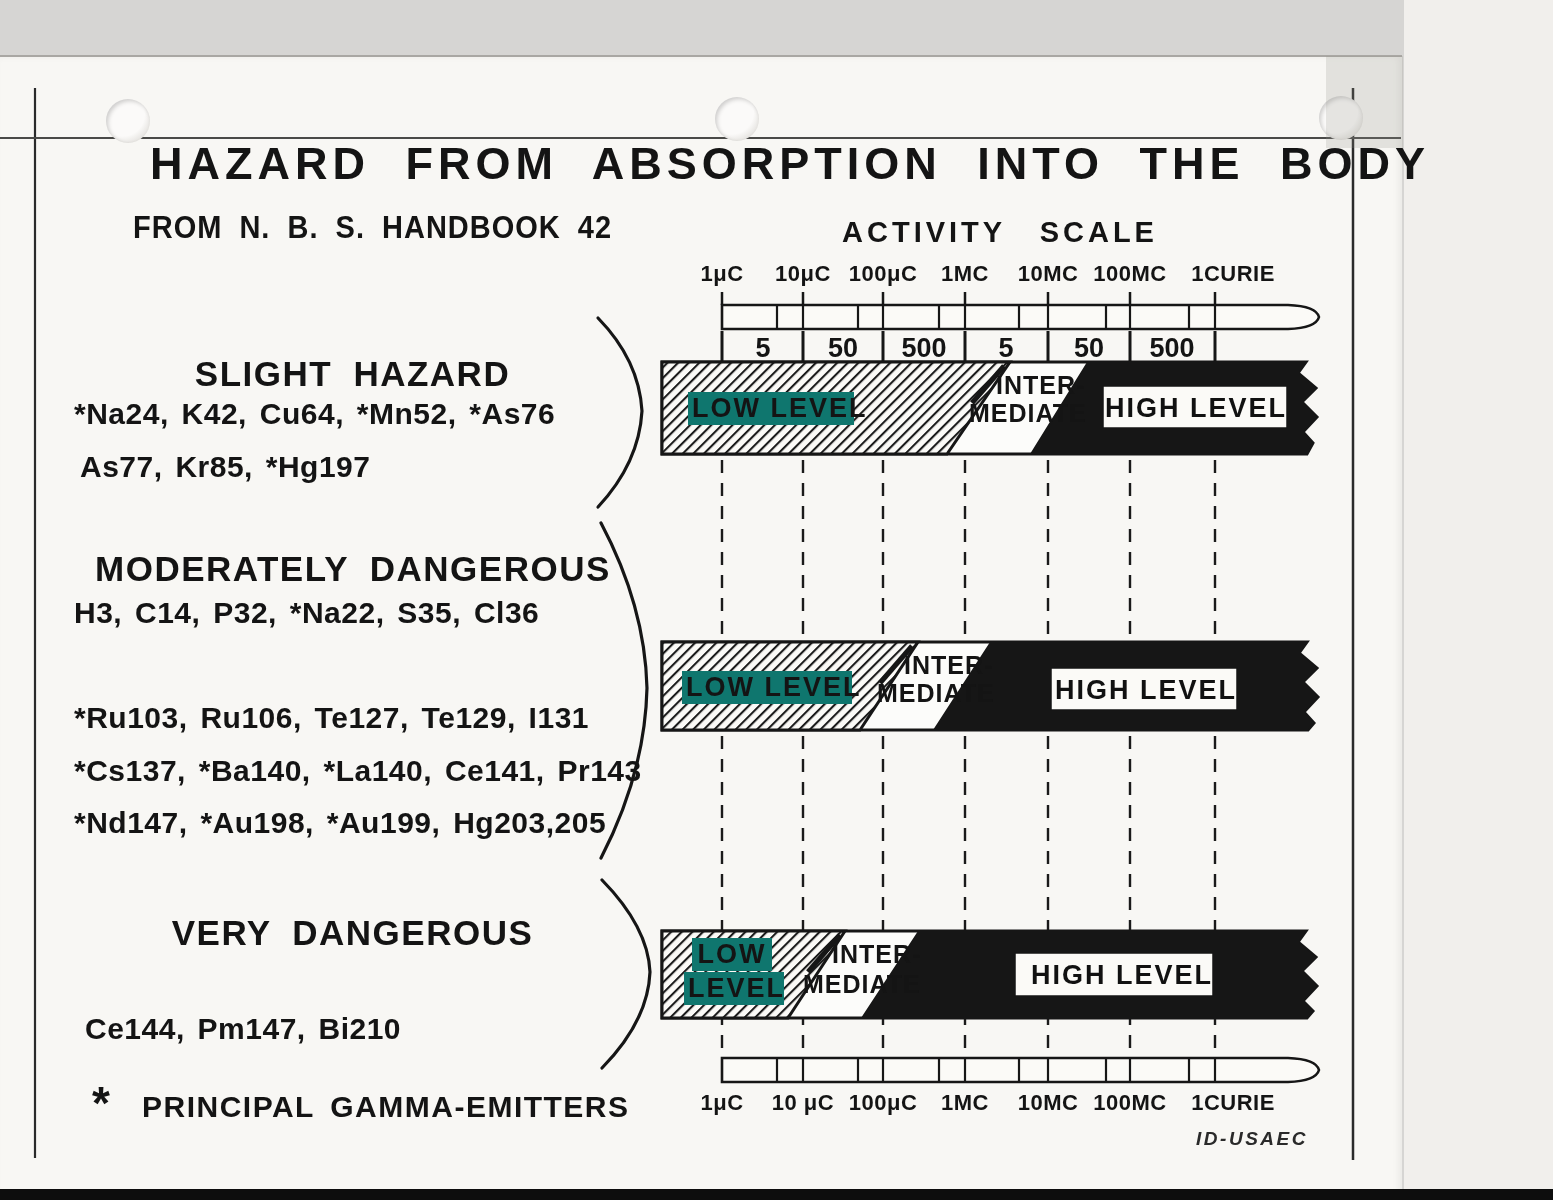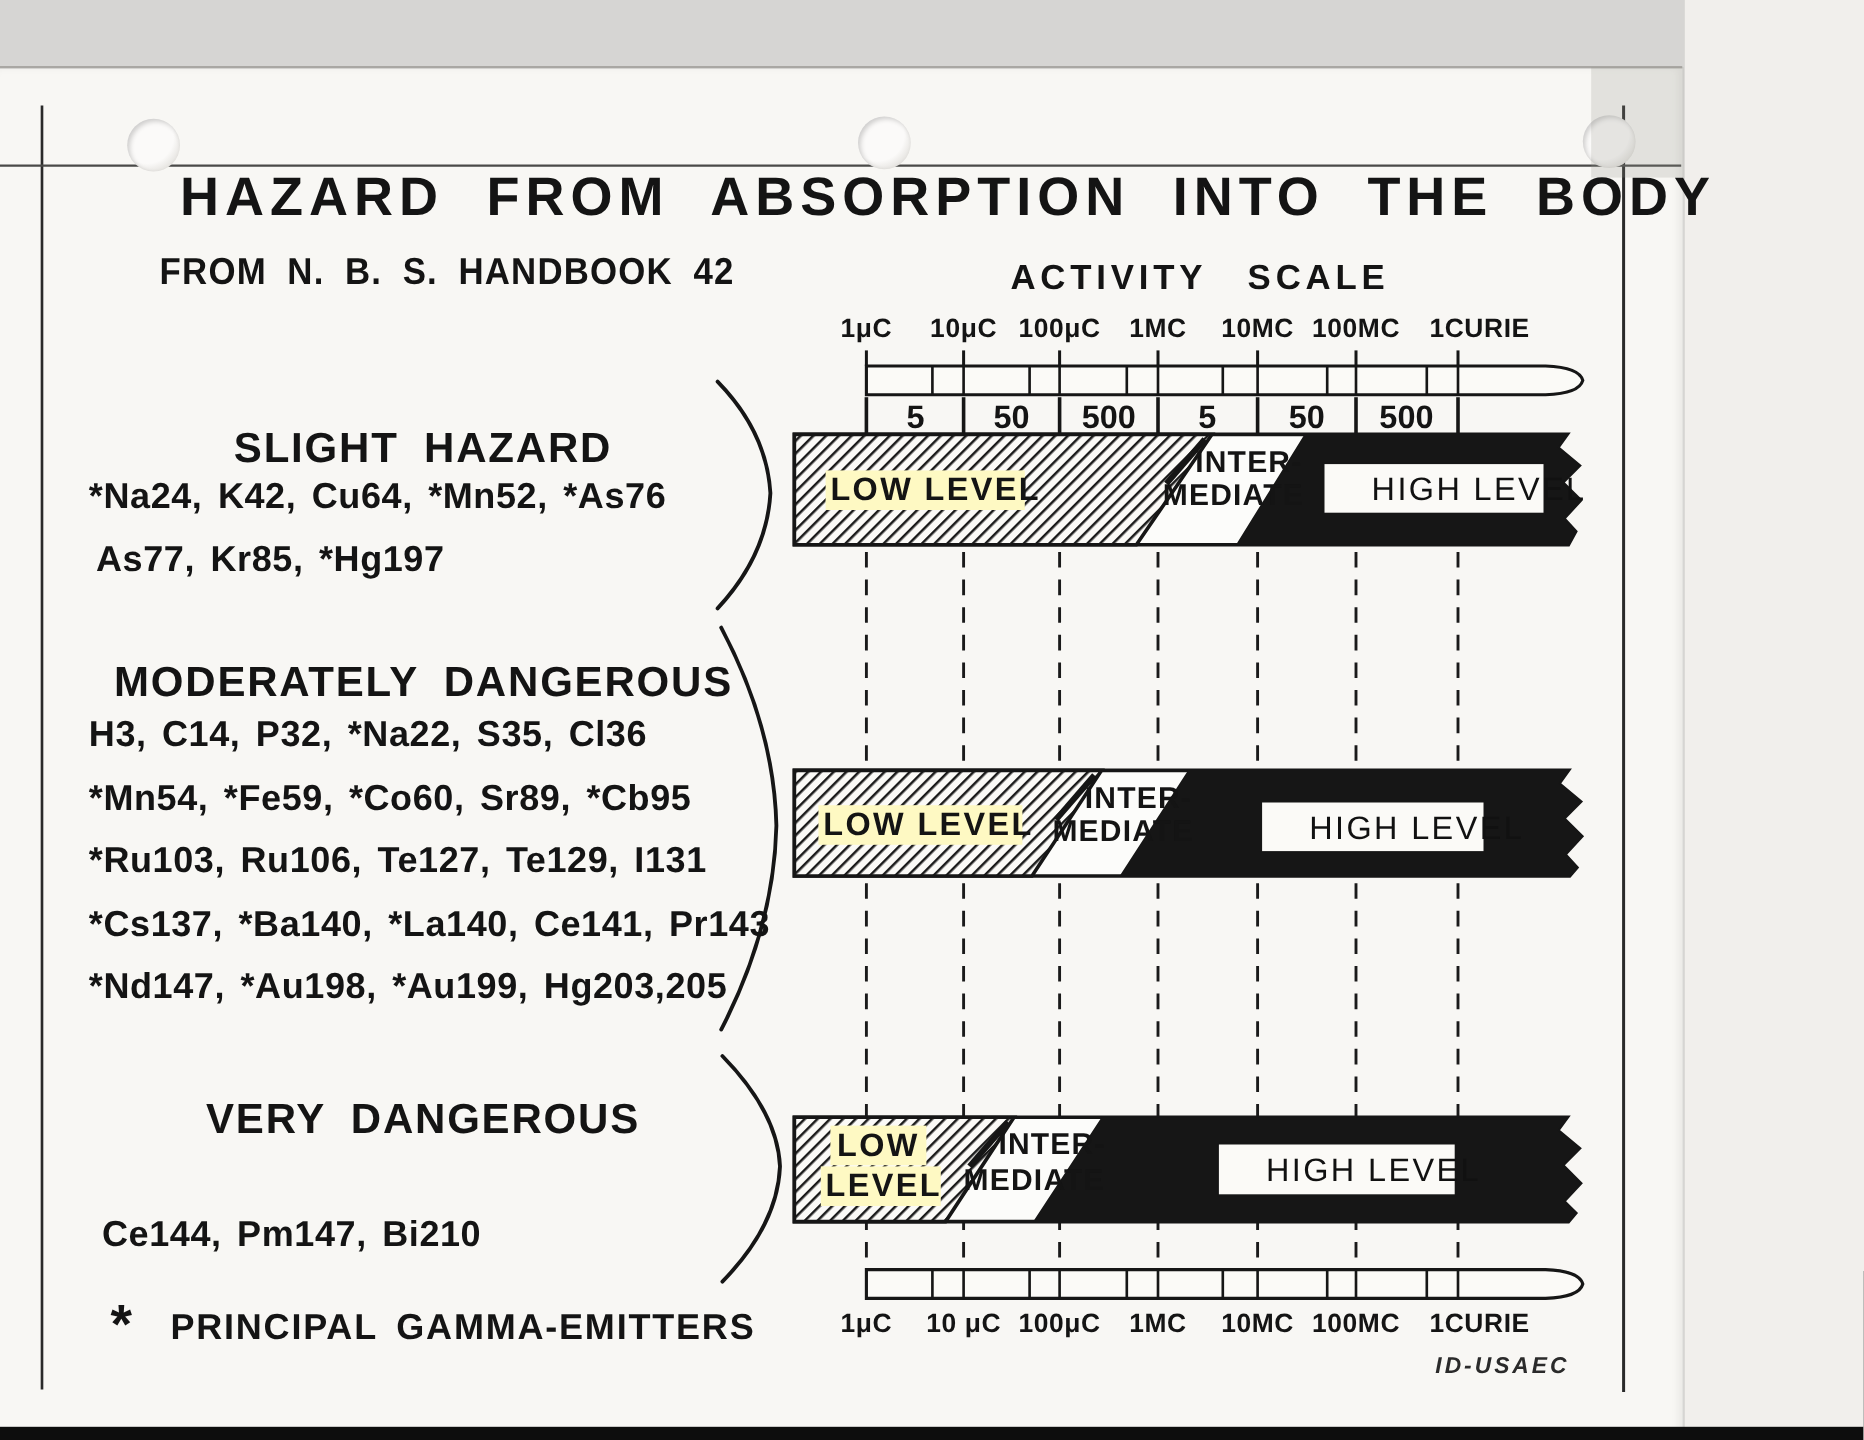--- a/index.html
+++ b/index.html
@@ -19,24 +19,24 @@
          letter-spacing:5px;word-spacing:18px;}
   #source{left:133px;top:210px;font-size:29px;letter-spacing:1px;word-spacing:8px;font-weight:700;
           transform:scaleY(1.08);transform-origin:top left;}
   #scale-title{left:790px;top:216px;width:420px;text-align:center;font-size:29px;font-weight:800;
          letter-spacing:4px;word-spacing:22px;}
   .tick-label{width:130px;text-align:center;font-size:22px;font-weight:800;letter-spacing:.5px;}
   .sub-num{width:84px;text-align:center;font-size:27px;font-weight:800;}
   .grp-head{left:95px;width:515px;text-align:center;font-size:35px;font-weight:800;
             letter-spacing:1.5px;word-spacing:10px;}
   .iso{left:74px;font-size:30px;font-weight:800;letter-spacing:.5px;word-spacing:4px;}
-  .bar-low{background:#fef9c3;text-align:center;font-size:27px;font-weight:800;letter-spacing:2px;
+  .bar-low{background:#0f766e;text-align:center;font-size:27px;font-weight:800;letter-spacing:2px;
            padding:1px 4px;}
   .bar-inter{font-size:25px;font-weight:800;letter-spacing:1px;}
-  .bar-high{text-align:left;font-size:27px;font-weight:400;letter-spacing:2px;color:#111;margin-left:40px;}
+  .bar-high{text-align:right;font-size:27px;font-weight:700;letter-spacing:2px;color:#111;}
   #footnote-star{left:92px;top:1076px;font-size:46px;font-weight:700;}
   #footnote{left:142px;top:1090px;font-size:30px;font-weight:800;letter-spacing:1.5px;word-spacing:6px;}
   #credit{left:1190px;top:1128px;width:124px;text-align:center;font-size:19px;font-weight:600;
           letter-spacing:2.5px;color:#2a2a2a;font-style:italic;}
 </style>
 </head>
 <body>
 
 <div id="stage">
 
@@ -174,21 +174,20 @@
   <div class="abs t sub-num" style="left:964px;top:333px;">5</div>
   <div class="abs t sub-num" style="left:1047px;top:333px;">50</div>
   <div class="abs t sub-num" style="left:1130px;top:333px;">500</div>
 
   <div class="abs t grp-head" style="top:354px;">SLIGHT HAZARD</div>
   <div class="abs t iso" style="top:397px;">*Na24, K42, Cu64, *Mn52, *As76</div>
   <div class="abs t iso" style="top:450px;left:80px;">As77, Kr85, *Hg197</div>
 
   <div class="abs t grp-head" style="top:549px;">MODERATELY DANGEROUS</div>
   <div class="abs t iso" style="top:596px;">H3, C14, P32, *Na22, S35, Cl36</div>
-  <div class="abs t iso" style="top:649px;">*Mn54, *Fe59, *Co60, Sr89, *Cb95</div>
   <div class="abs t iso" style="top:701px;">*Ru103, Ru106, Te127, Te129, I131</div>
   <div class="abs t iso" style="top:754px;">*Cs137, *Ba140, *La140, Ce141, Pr143</div>
   <div class="abs t iso" style="top:806px;">*Nd147, *Au198, *Au199, Hg203,205</div>
 
   <div class="abs t grp-head" style="top:913px;">VERY DANGEROUS</div>
   <div class="abs t iso" style="top:1012px;left:85px;">Ce144, Pm147, Bi210</div>
 
   <div class="abs t bar-low" style="left:688px;top:392px;width:158px;">LOW LEVEL</div>
   <div class="abs t bar-inter" style="left:996px;top:371px;">INTER-</div>
   <div class="abs t bar-inter" style="left:969px;top:399px;">MEDIATE</div>

